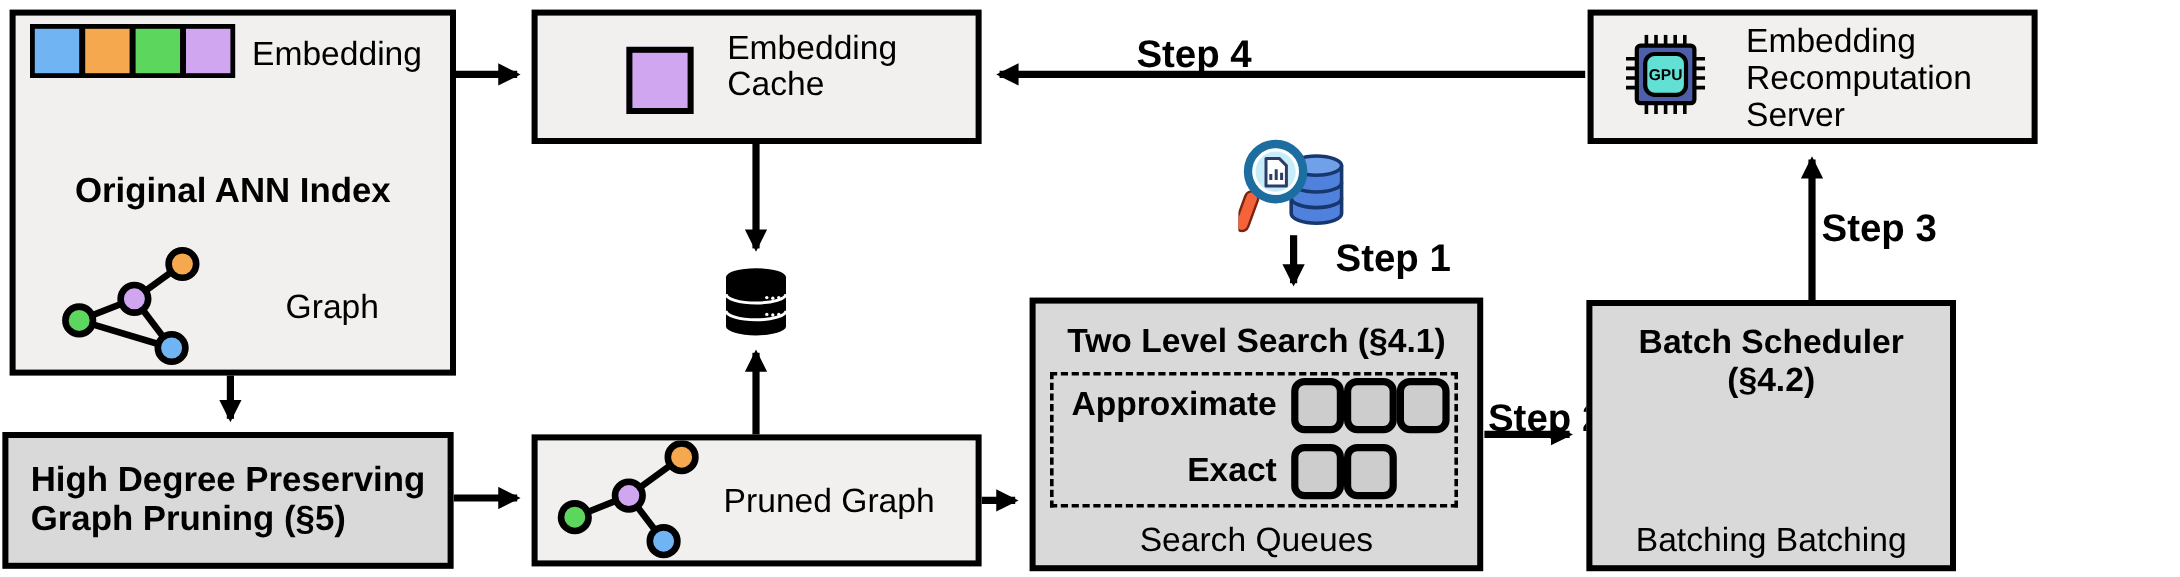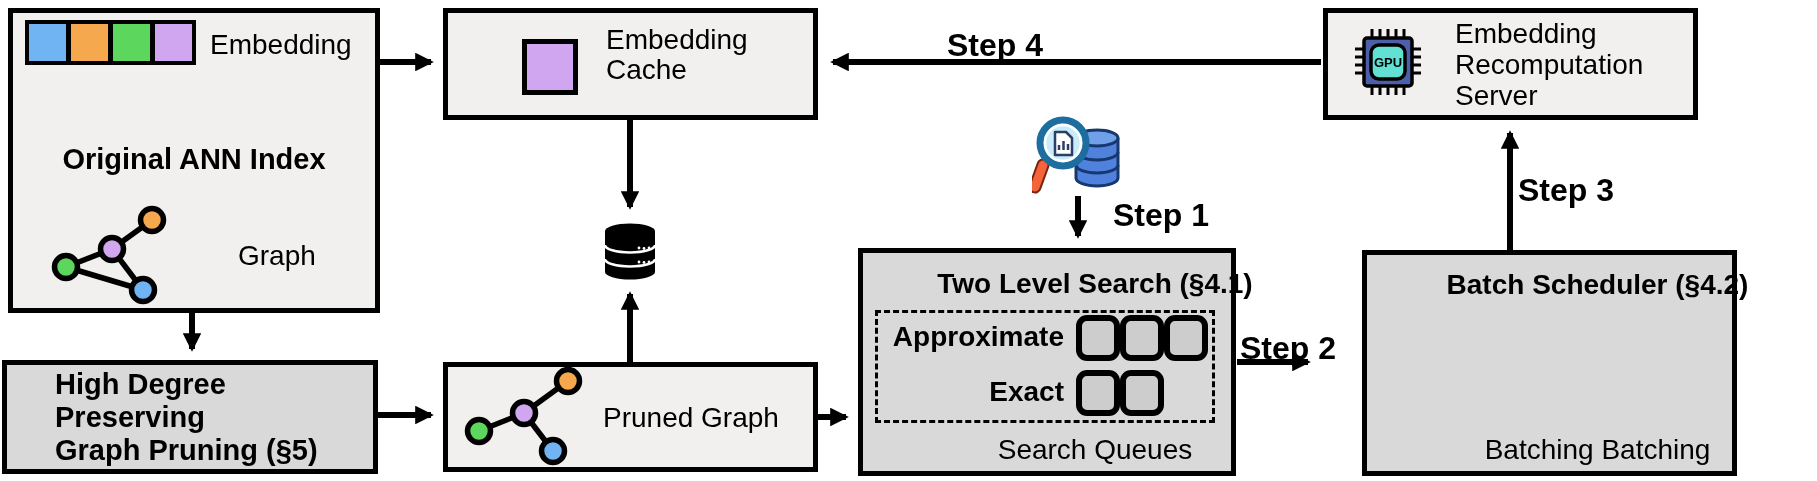--- a/index.html
+++ b/index.html
@@ -1,20 +1,20 @@
 <!DOCTYPE html>
 <html style="--box-light: #f1f0ee; --box-dark: #d9d9d9; --blue: #70b4f4; --orange: #f6a84e; --green: #5cd65c; --purple: #cfa6ef; --queue-square: #cdcdcd; --gpu-body: #4d5fa8; --gpu-core: #63e0d4; --db-blue: #4f81dd; --db-blue-top: #6fa0e8; --db-outline: #16386e; --lens-fill: #c8ecf9; --lens-rim: #1d6da1; --handle-orange: #f4633a; --arrow-black: #000000;"><head>
 <meta charset="utf-8">
 <style>
   html,body{margin:0;padding:0;background:#fff;}
   .canvas{position:relative;width:1817px;height:481px;background:#ffffff;
           font-family:"Liberation Sans",sans-serif;color:#000;overflow:hidden;}
   .box{position:absolute;border:5px solid #000;box-sizing:border-box;}
   .light{background:var(--box-light,#f1f0ee);}
-  .dark{background:var(--box-dark,#d9d9d9);padding-left:48px;}
+  .dark{background:var(--box-dark,#d9d9d9);}
   .abs{position:absolute;}
   .pre{white-space:pre-line;}
   .b{font-weight:bold;}
   .t28{font-size:28px;line-height:30px;}
   .t29{font-size:29px;line-height:33px;}
   .ctr{width:100%;text-align:center;}
   .step-label{position:absolute;font-weight:bold;font-size:32px;}
   #arrows{position:absolute;left:0;top:0;}
   .strip{position:absolute;display:flex;gap:5px;background:#000;padding:4px;}
   .strip .sq{width:37px;height:37px;}
@@ -183,18 +183,18 @@
       </div>
       <div class="rlabel t28" style="left:0;top:64px;width:186px;">Exact</div>
       <div class="qrow" style="left:198px;top:57px;">
         <div class="qsq"></div>
         <div class="qsq"></div>
       </div>
     </div>
     <div class="abs ctr t28" style="top:182px;">Search Queues</div>
   </div>
 
-  <div class="box dark" style="left:1322px;top:250px;width:375px;height:226px;margin-left:40px;">
+  <div class="box dark" style="left:1322px;top:250px;width:308px;height:226px;">
     <div class="abs b ctr" style="top:14px;font-size:28px;">Batch Scheduler (§4.2)</div>
     <div class="abs ctr t28" style="top:180px;">Batching Batching</div>
   </div>
 
 </div>
 
 </body></html>

